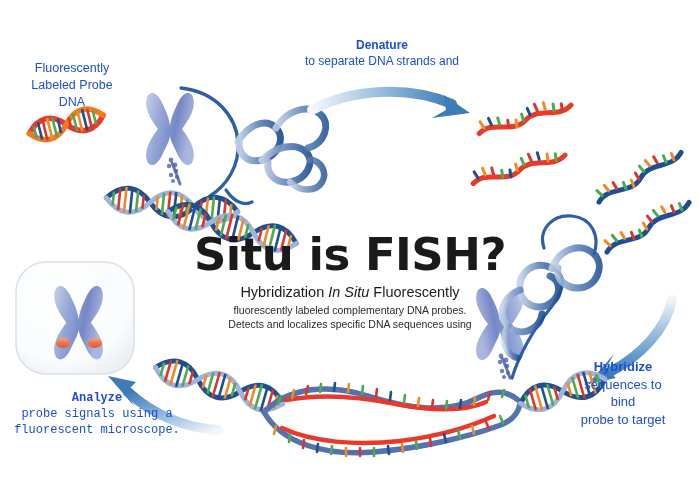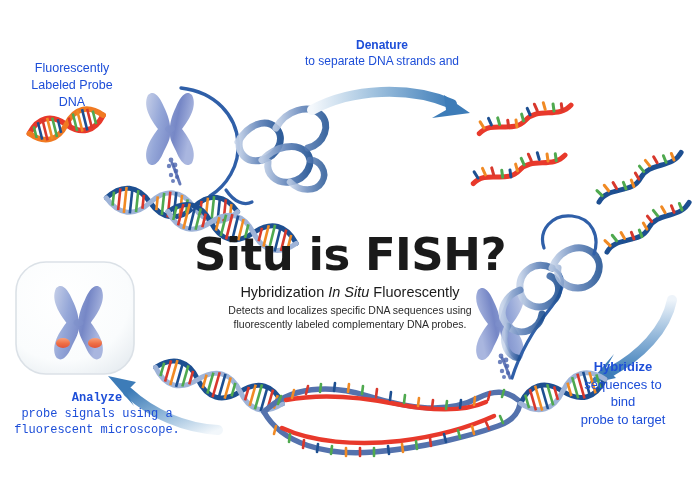--- a/index.html
+++ b/index.html
@@ -408,18 +408,18 @@
   <div class="lbl" id="lbl-analyze">
     <span class="hd">Analyze</span>
     <span class="bd">probe signals using a</span>
     <span class="bd">fluorescent microscope.</span>
   </div>
 
   <div id="title-block">
     <div id="title-main">Situ is FISH?</div>
     <div id="title-sub1"><span>Hybridization </span><i>In Situ</i><span> Fluorescently</span></div>
     <div id="title-sub2">
+      <div>fluorescently labeled complementary DNA probes.</div>
       <div>Detects and localizes specific DNA sequences using</div>
-      <div>fluorescently labeled complementary DNA probes.</div>
     </div>
   </div>
 
 </div>
 
 </body></html>

